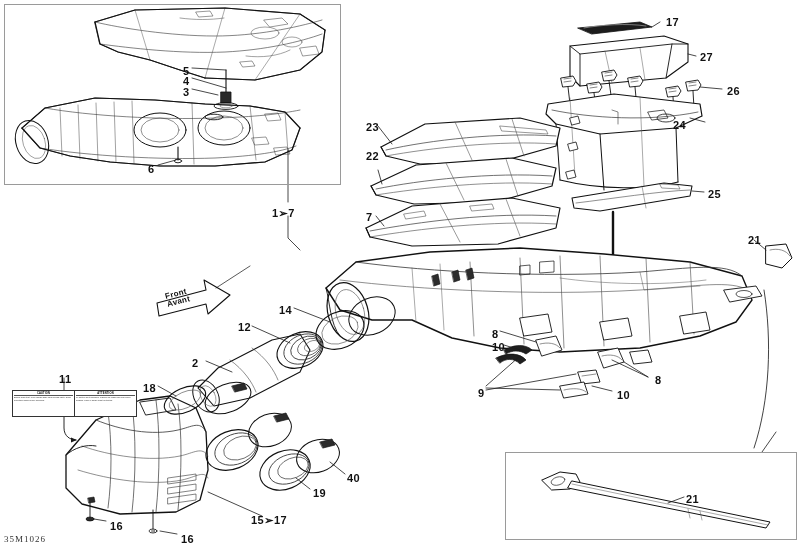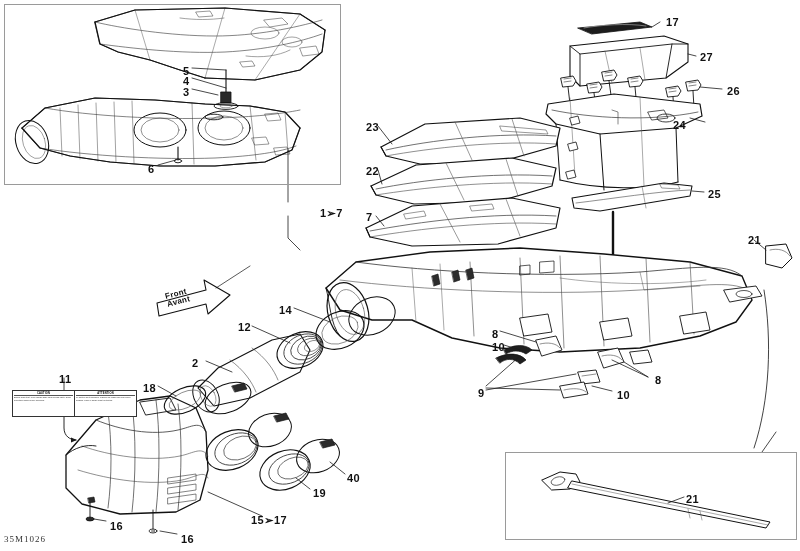--- a/index.html
+++ b/index.html
@@ -420,25 +420,25 @@
   <div id="callouts">
       <div class="lbl" style="left: 183px; top: 87px;">3</div>
       <div class="lbl" style="left: 183px; top: 76px;">4</div>
       <div class="lbl" style="left: 183px; top: 66px;">5</div>
       <div class="lbl" style="left: 148px; top: 164px;">6</div>
       <div class="lbl" style="left: 666px; top: 17px;">17</div>
       <div class="lbl" style="left: 700px; top: 52px;">27</div>
       <div class="lbl" style="left: 727px; top: 86px;">26</div>
       <div class="lbl" style="left: 673px; top: 120px;">24</div>
       <div class="lbl" style="left: 366px; top: 122px;">23</div>
-      <div class="lbl" style="left: 366px; top: 166px;">22</div>
+      <div class="lbl" style="left: 366px; top: 151px;">22</div>
       <div class="lbl" style="left: 366px; top: 212px;">7</div>
       <div class="lbl" style="left: 708px; top: 189px;">25</div>
       <div class="lbl" style="left: 748px; top: 235px;">21</div>
-      <div class="lbl" style="left: 272px; top: 208px; margin-left: 48px;">1➢7</div>
+      <div class="lbl" style="left: 272px; top: 208px;">1➢7</div>
       <div class="lbl" style="left: 279px; top: 305px; text-align: right;">14</div>
       <div class="lbl" style="left: 238px; top: 322px;">12</div>
       <div class="lbl" style="left: 192px; top: 358px;">2</div>
       <div class="lbl" style="left: 143px; top: 383px;">18</div>
       <div class="lbl" style="left: 59px; top: 374px;">11</div>
       <div class="lbl" style="left: 492px; top: 329px;">8</div>
       <div class="lbl" style="left: 492px; top: 342px;">10</div>
       <div class="lbl" style="left: 478px; top: 388px;">9</div>
       <div class="lbl" style="left: 655px; top: 375px;">8</div>
       <div class="lbl" style="left: 617px; top: 390px;">10</div>

